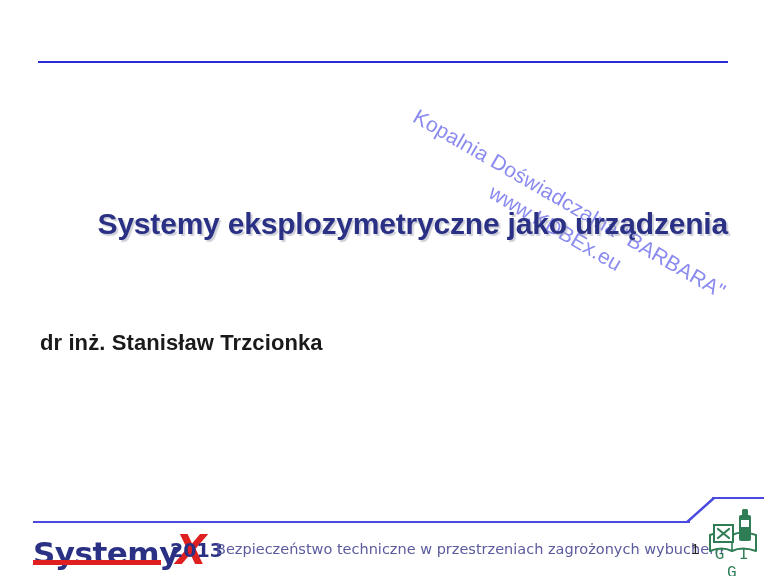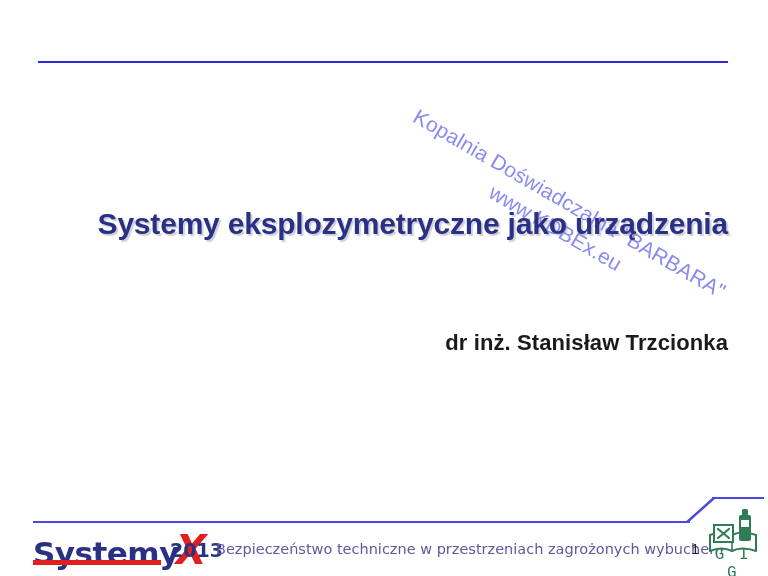--- a/index.html
+++ b/index.html
@@ -65,21 +65,21 @@
     text-shadow: 2px 2px 1px rgba(150,150,170,0.45);
     letter-spacing: -0.2px;
   }
 
   
   .author {
     position: absolute;
     left: 40px;
     top: 330px;
     width: 688px;
-    text-align: right;
+    text-align: left;
     color: #1a1a1a;
     font-family: "Liberation Sans", sans-serif;
     font-size: 22px;
     font-weight: bold;
     letter-spacing: 0.1px;
   }
 
   
   .footer-rule {
     position: absolute;

